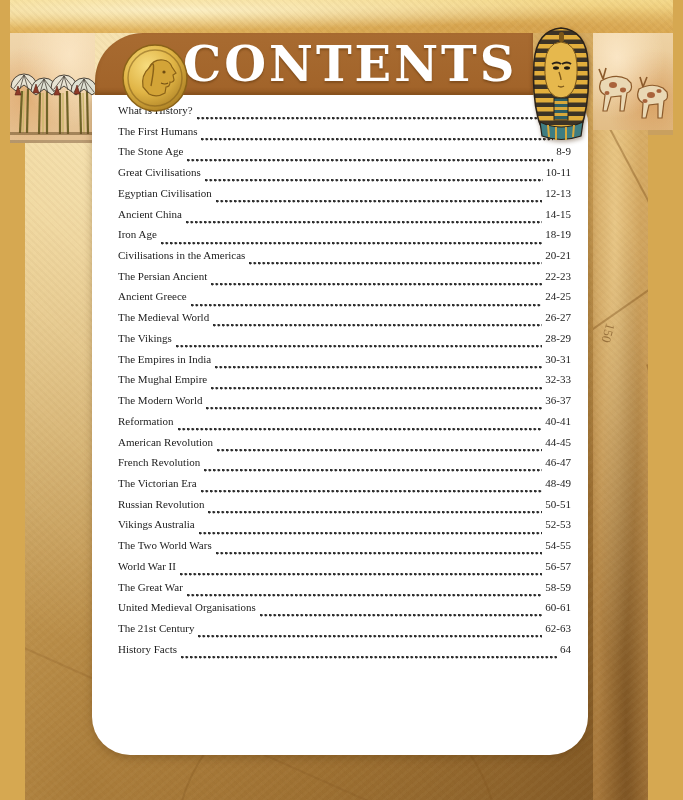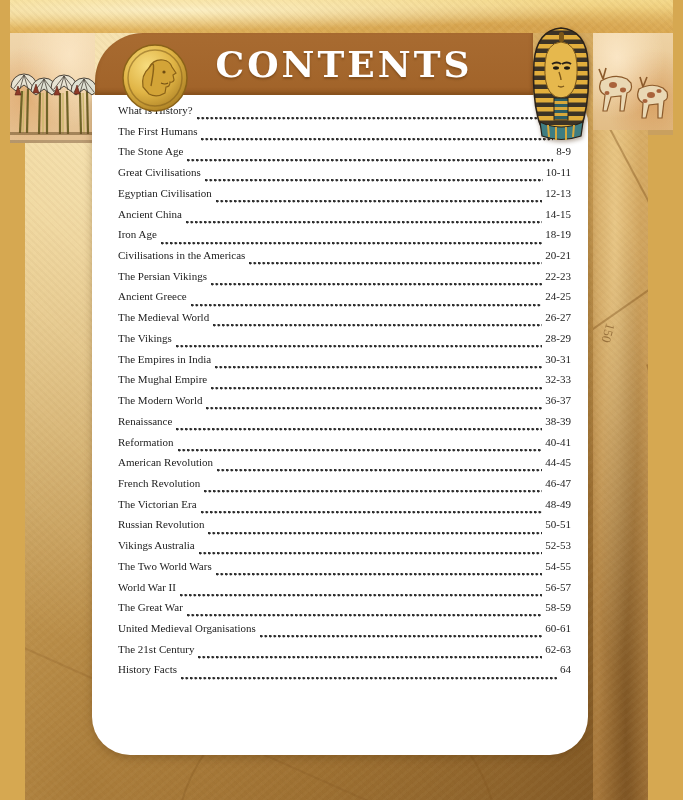--- a/index.html
+++ b/index.html
@@ -55,21 +55,21 @@
       radial-gradient(ellipse at 60% 90%, rgba(80,45,8,.5), transparent 60%),
       linear-gradient(#d8ad66,#a5763a);overflow:hidden;}
 
   
   .banner{position:absolute;left:95px;top:33px;width:438px;height:62px;
     background:linear-gradient(var(--banner-brown,#a86b31),#a16329);
     border-radius:48px 0 0 0;display:flex;align-items:center;
     box-shadow:inset 0 -3px 4px rgba(90,50,10,.35);}
   .banner-title{flex:1;text-align:center;color:#fff;
     font-family:"DejaVu Serif","Liberation Serif",serif;font-weight:bold;
-    font-size:36px;letter-spacing:3px;line-height:62px;padding-left:88px;
+    font-size:48px;letter-spacing:3px;line-height:62px;padding-left:88px;
     padding-right:28px;text-shadow:0 2px 2px rgba(90,50,10,.45);}
 
   
   .coin{position:absolute;left:121px;top:43px;width:68px;height:70px;z-index:5;}
   .mask{position:absolute;left:528px;top:26px;width:67px;height:117px;z-index:6;
         filter:drop-shadow(1px 2px 2px rgba(70,40,10,.4));}
 
   
   .card{position:absolute;left:92px;top:95px;width:496px;height:660px;background:#fff;
     border-radius:0 28px 38px 38px;box-shadow:0 3px 8px rgba(90,55,15,.35);
@@ -261,21 +261,21 @@
     <span class="toc-pages">18-19</span>
   </div>
 
   <div class="toc-row">
     <span class="toc-label">Civilisations in the Americas</span>
     <span class="leader"></span>
     <span class="toc-pages">20-21</span>
   </div>
 
   <div class="toc-row">
-    <span class="toc-label">The Persian Vikings</span>
+    <span class="toc-label">The Persian Ancient</span>
     <span class="leader"></span>
     <span class="toc-pages">22-23</span>
   </div>
 
   <div class="toc-row">
     <span class="toc-label">Ancient Greece</span>
     <span class="leader"></span>
     <span class="toc-pages">24-25</span>
   </div>
 
@@ -303,25 +303,20 @@
     <span class="toc-pages">32-33</span>
   </div>
 
 
   <div class="toc-row">
     <span class="toc-label">The Modern World</span>
     <span class="leader"></span>
     <span class="toc-pages">36-37</span>
   </div>
 
-  <div class="toc-row">
-    <span class="toc-label">Renaissance</span>
-    <span class="leader"></span>
-    <span class="toc-pages">38-39</span>
-  </div>
 
   <div class="toc-row">
     <span class="toc-label">Reformation</span>
     <span class="leader"></span>
     <span class="toc-pages">40-41</span>
   </div>
 
 
   <div class="toc-row">
     <span class="toc-label">American Revolution</span>

